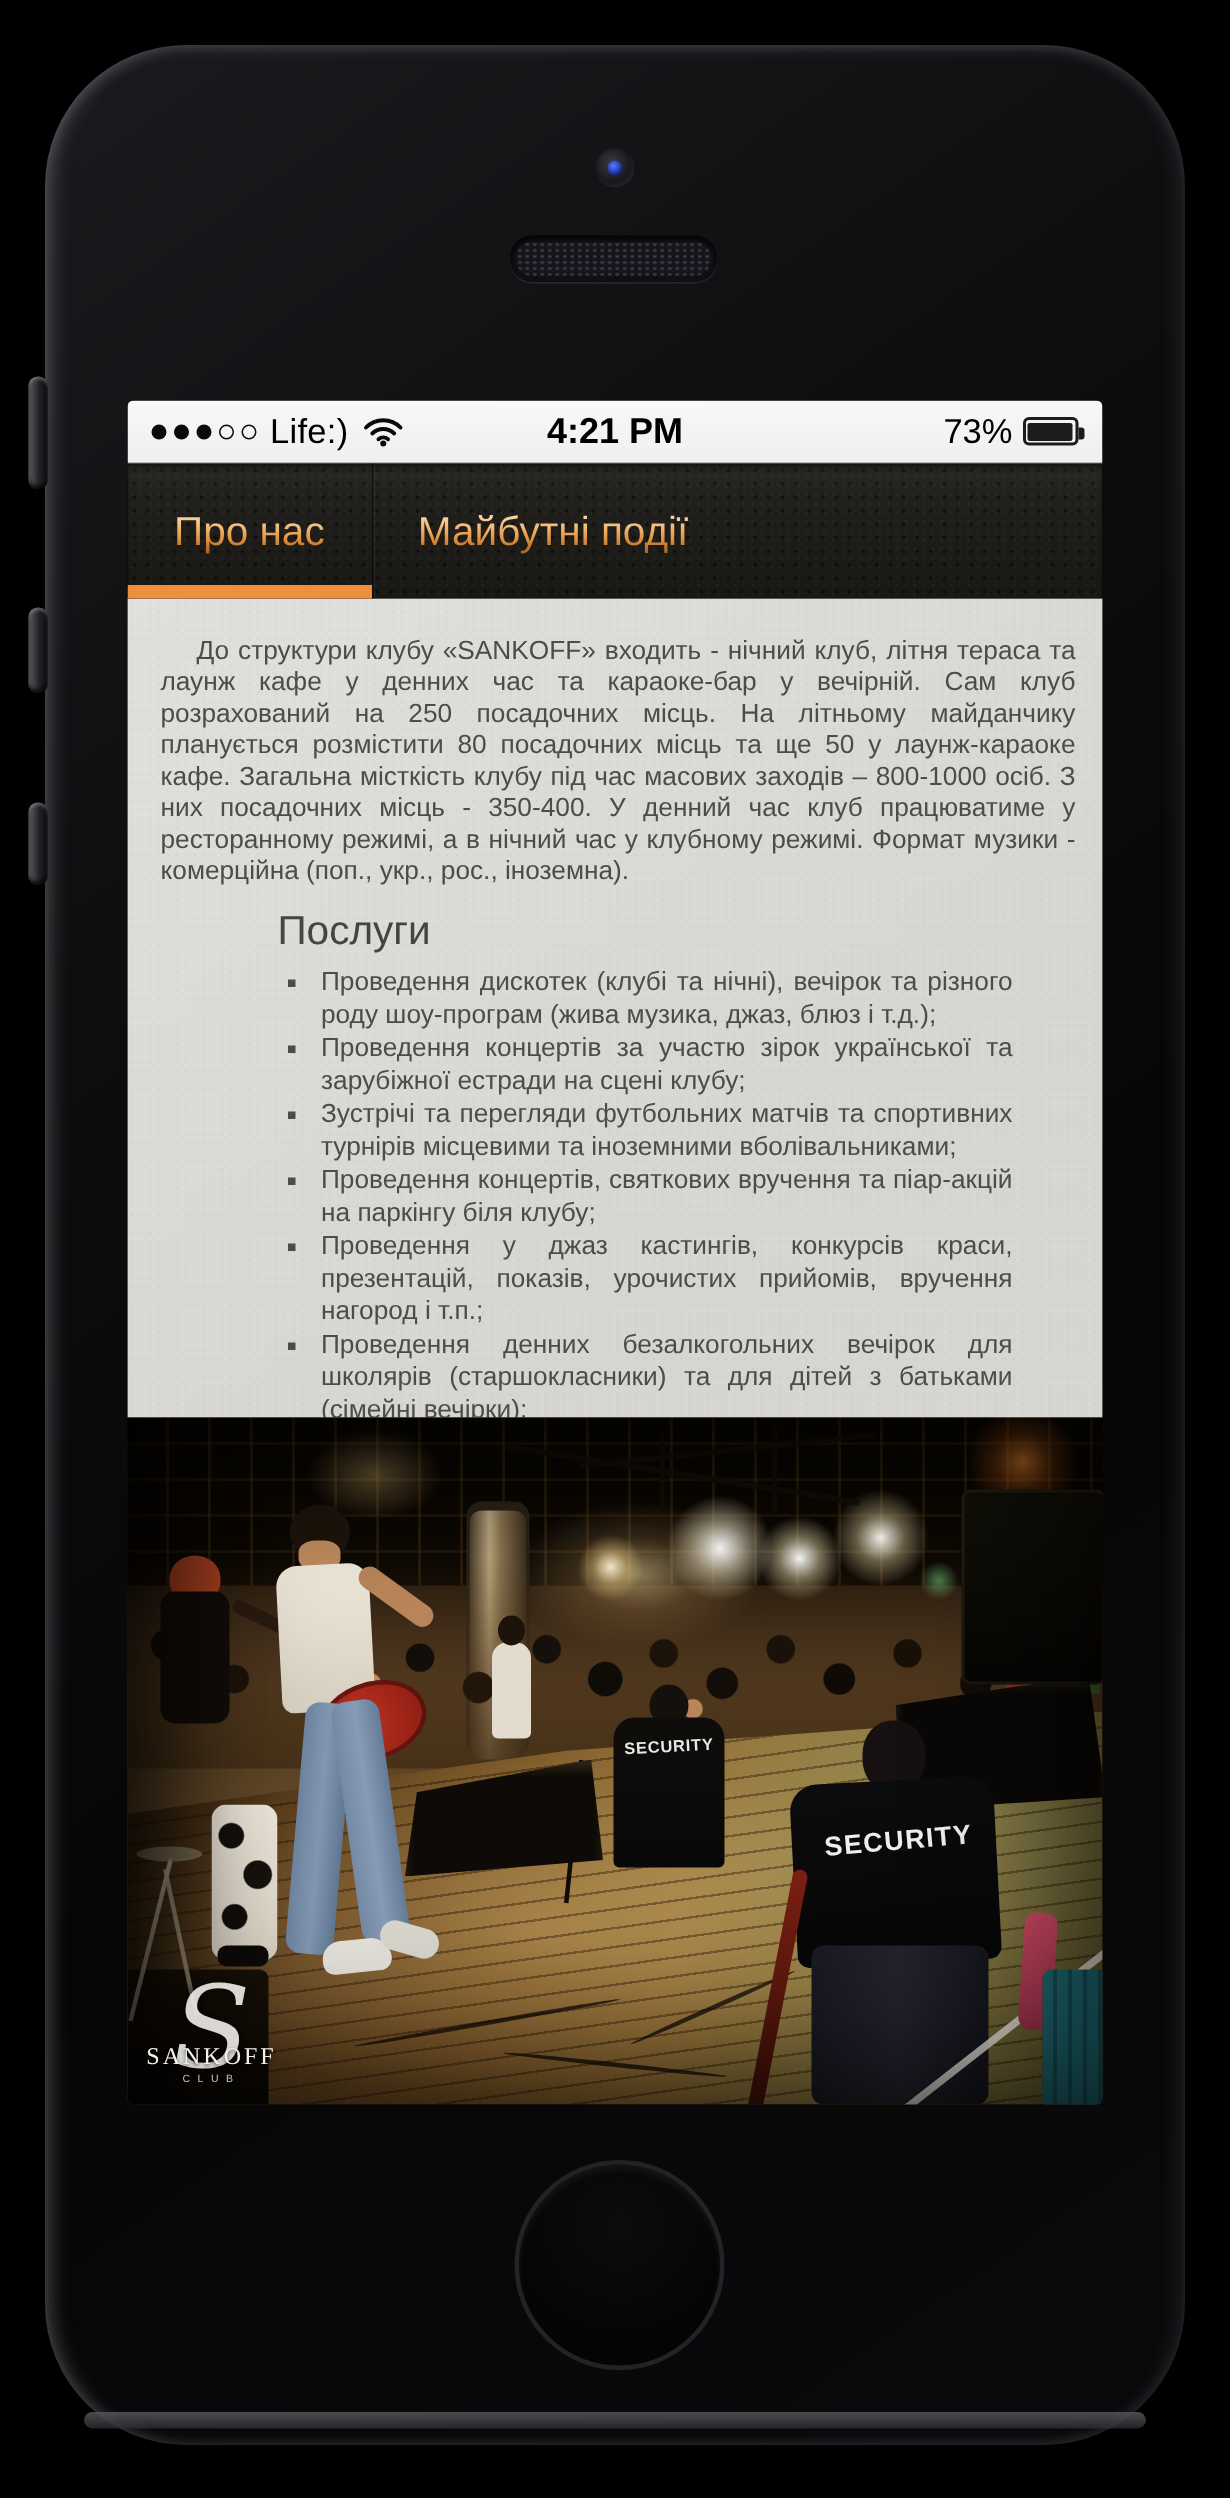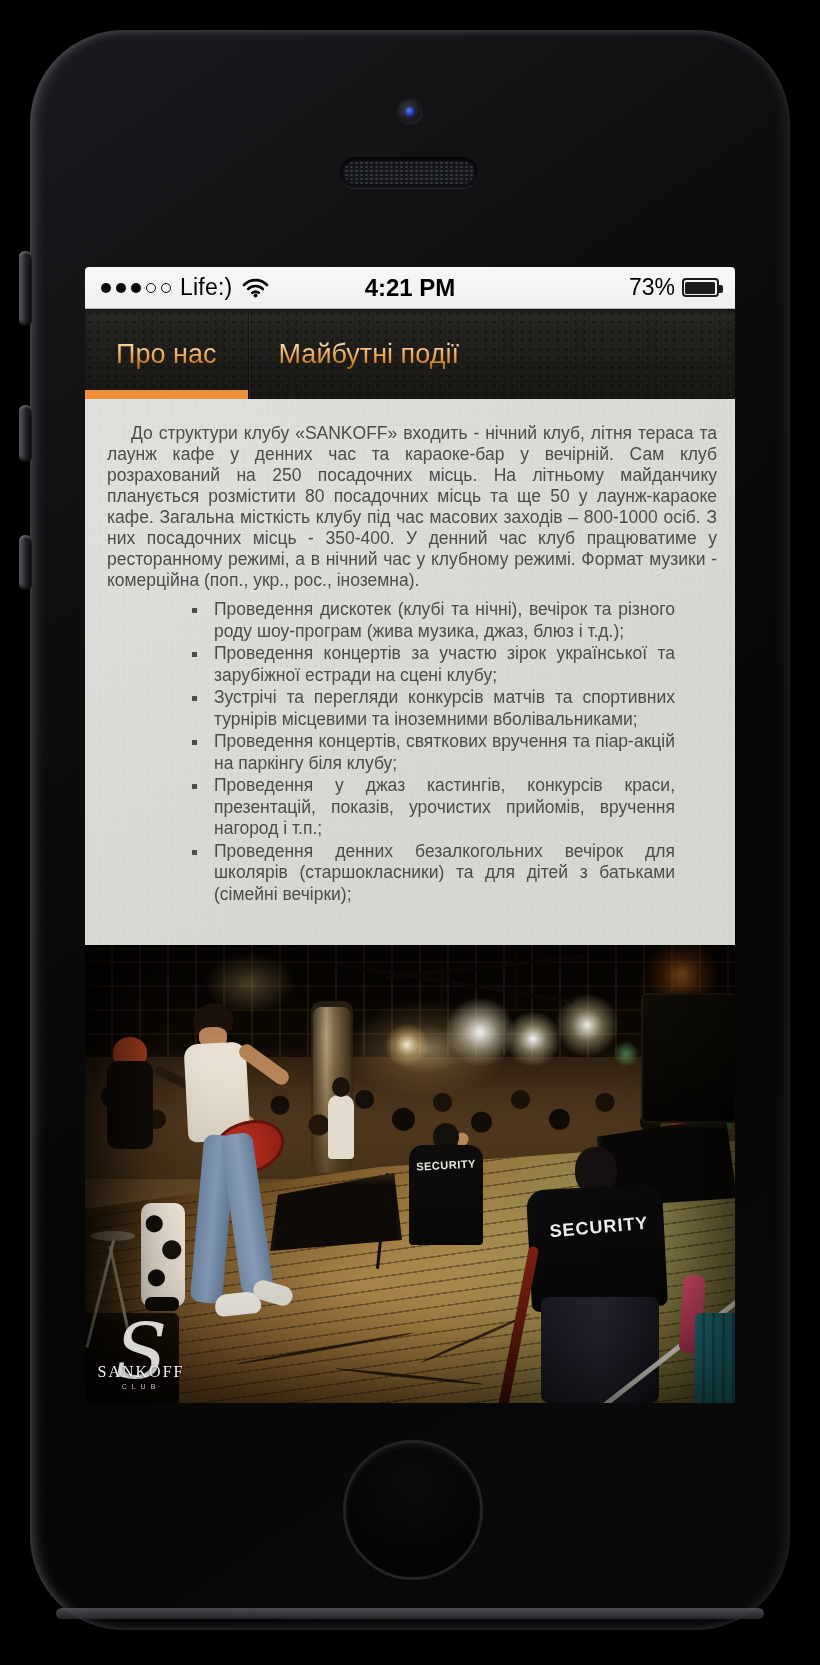--- a/index.html
+++ b/index.html
@@ -287,24 +287,25 @@
         <span class="underline"></span>
       </div>
       <div class="tab">
         <span class="tab-label">Майбутні події</span>
 
       </div>
     </div>
 
     <div class="content">
       <p>До структури клубу «SANKOFF» входить - нічний клуб, літня тераса та лаунж кафе у денних час та караоке-бар у вечірній. Сам клуб розрахований на 250 посадочних місць. На літньому майданчику планується розмістити 80 посадочних місць та ще 50 у лаунж-караоке кафе. Загальна місткість клубу під час масових заходів – 800-1000 осіб. З них посадочних місць - 350-400. У денний час клуб працюватиме у ресторанному режимі, а в нічний час у клубному режимі. Формат музики - комерційна (поп., укр., рос., іноземна).</p>
+      <h2>Послуги</h2>
       <ul>
         <li>Проведення дискотек (клубі та нічні), вечірок та різного роду шоу-програм (жива музика, джаз, блюз і т.д.);</li>
         <li>Проведення концертів за участю зірок української та зарубіжної естради на сцені клубу;</li>
-        <li>Зустрічі та перегляди конкурсів матчів та спортивних турнірів місцевими та іноземними вболівальниками;</li>
+        <li>Зустрічі та перегляди футбольних матчів та спортивних турнірів місцевими та іноземними вболівальниками;</li>
         <li>Проведення концертів, святкових вручення та піар-акцій на паркінгу біля клубу;</li>
         <li>Проведення у джаз кастингів, конкурсів краси, презентацій, показів, урочистих прийомів, вручення нагород і т.п.;</li>
         <li>Проведення денних безалкогольних вечірок для школярів (старшокласники) та для дітей з батьками (сімейні вечірки);</li>
       </ul>
     </div>
 
     <div class="photo">
       <div class="ph-ceiling"></div>
       <div class="glow g1"></div>
         <div class="glow g2"></div>

